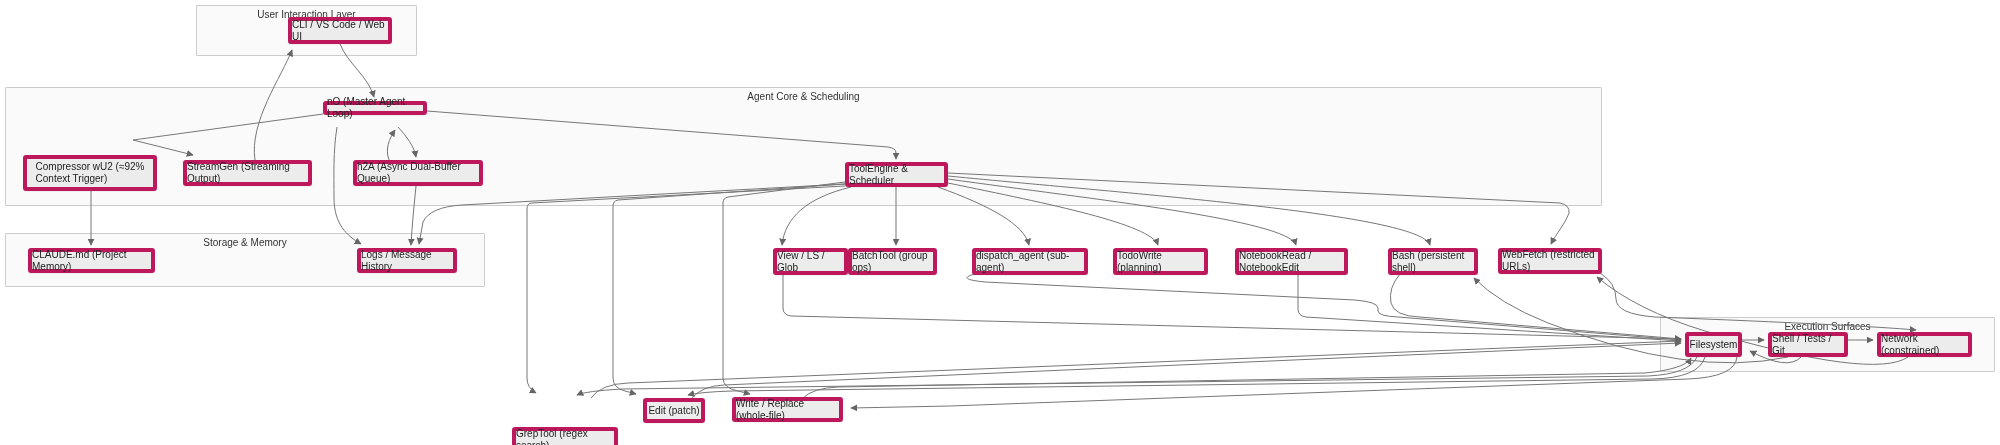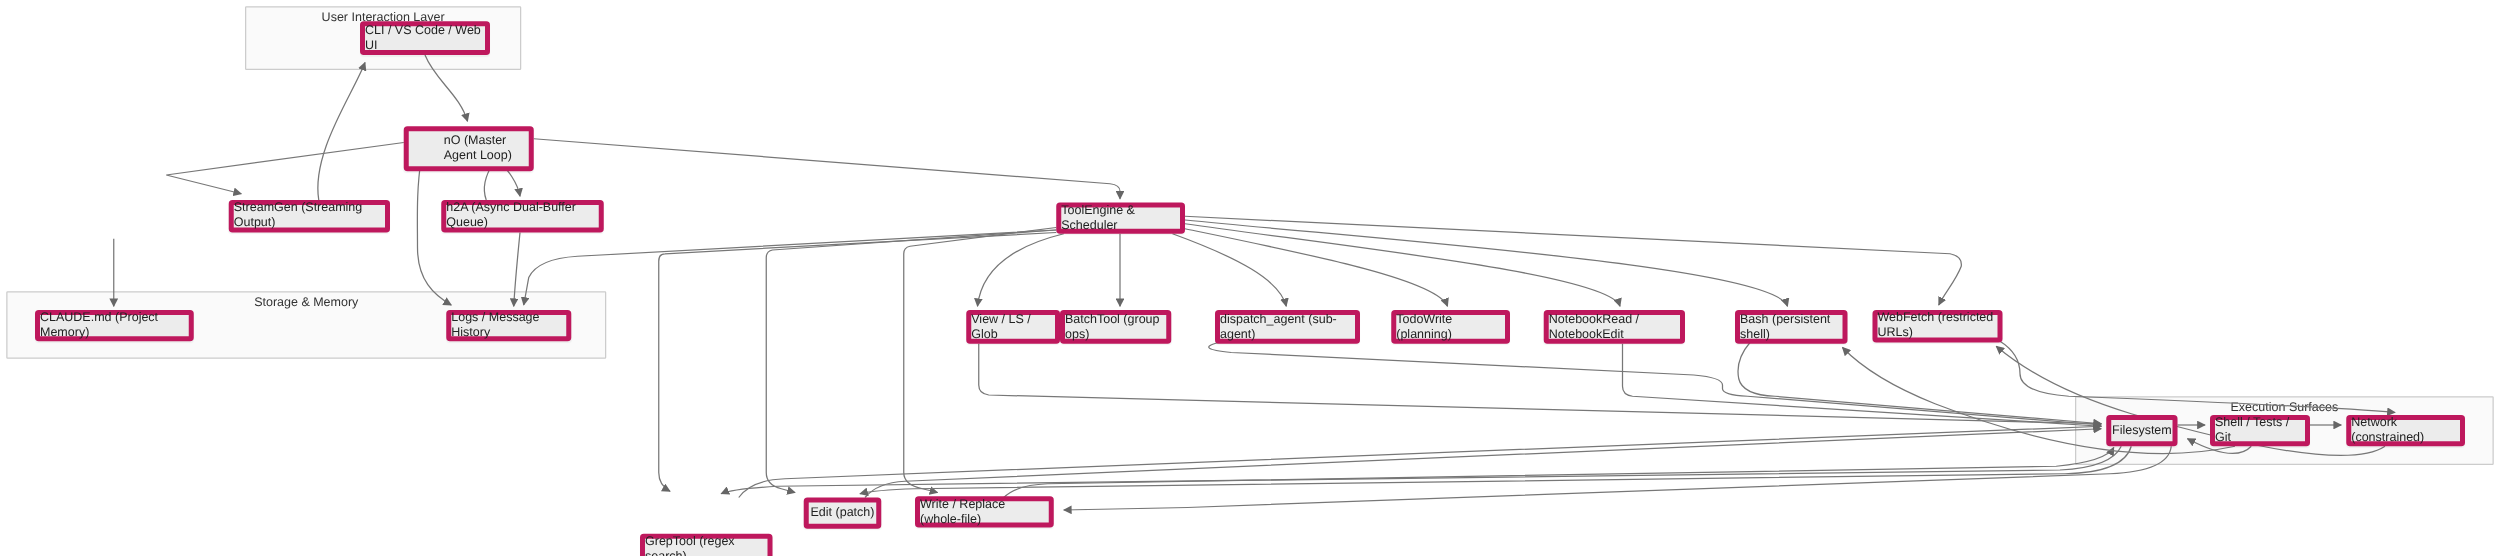--- a/index.html
+++ b/index.html
@@ -47,20 +47,23 @@
     z-index:4;
   }
 </style>
 </head>
 <body>
 
 <div id="canvas">
     <div class="container-box" style="left: 196px; top: 5px; width: 221px; height: 51px;">
       <div class="container-label">User Interaction Layer</div>
     </div>
+    <div class="container-box" style="left: 5px; top: 87px; width: 1597px; height: 119px;">
+      <div class="container-label">Agent Core &amp; Scheduling</div>
+    </div>
     <div class="container-box" style="left: 5px; top: 233px; width: 480px; height: 54px;">
       <div class="container-label">Storage &amp; Memory</div>
     </div>
     <div class="container-box" style="left: 1660px; top: 317px; width: 335px; height: 55px;">
       <div class="container-label">Execution Surfaces</div>
     </div>
     <svg id="edges" width="2000" height="445">
       <defs>
         <marker id="arrow" viewBox="0 0 10 10" refX="9" refY="5" markerWidth="7" markerHeight="7" orient="auto">
           <path d="M0,0 L10,5 L0,10 z" fill="#666666"></path>
@@ -98,21 +101,23 @@
       <path d="M1705,357 Q1699,378 1652,379 L732,391 Q700,392 688,395" fill="none" stroke="#777777" stroke-width="1" marker-end="url(#arrow)"></path>
       <path d="M1737,357 Q1735,377 1688,379 L950,406 L851,408" fill="none" stroke="#777777" stroke-width="1" marker-end="url(#arrow)"></path>
       <path d="M1742,340 L1764,340" fill="none" stroke="#777777" stroke-width="1" marker-end="url(#arrow)"></path>
       <path d="M1801,357 Q1788,371 1750,351" fill="none" stroke="#777777" stroke-width="1" marker-end="url(#arrow)"></path>
       <path d="M1848,340 L1873,340" fill="none" stroke="#777777" stroke-width="1" marker-end="url(#arrow)"></path>
       <path d="M1788,357 Q1690,378 1548,323 Q1498,303 1474,278" fill="none" stroke="#777777" stroke-width="1" marker-end="url(#arrow)"></path>
       <path d="M1600,273 Q1616,283 1616,299 Q1616,314 1655,317 Q1860,325 1916,330" fill="none" stroke="#777777" stroke-width="1" marker-end="url(#arrow)"></path>
       <path d="M1908,357 Q1874,380 1705,331 Q1636,310 1597,277" fill="none" stroke="#777777" stroke-width="1" marker-end="url(#arrow)"></path>
     </svg>
     <div class="node-box" style="left: 288px; top: 17px; width: 104px; height: 27px;">CLI / VS Code / Web UI</div>
-    <div class="node-box" style="left: 323px; top: 101px; width: 104px; height: 36px; padding-left: 28px;">nO (Master Agent Loop)</div>
+    <div class="node-box" style="left: 323px; top: 101px; width: 104px; height: 14px;">nO (Master Agent Loop)</div>
+    <div class="node-box" style="left: 23px; top: 155px; width: 134px; height: 36px;">Compressor wU2 (≈92%
+Context Trigger)</div>
     <div class="node-box" style="left: 183px; top: 160px; width: 129px; height: 26px;">StreamGen (Streaming Output)</div>
     <div class="node-box" style="left: 353px; top: 160px; width: 130px; height: 26px;">h2A (Async Dual-Buffer Queue)</div>
     <div class="node-box" style="left: 845px; top: 162px; width: 103px; height: 25px;">ToolEngine &amp; Scheduler</div>
     <div class="node-box" style="left: 28px; top: 248px; width: 127px; height: 25px;">CLAUDE.md (Project Memory)</div>
     <div class="node-box" style="left: 357px; top: 248px; width: 100px; height: 25px;">Logs / Message History</div>
     <div class="node-box" style="left: 745px; top: 248px; width: 75px; height: 27px; margin-left: 28px;">View / LS / Glob</div>
     <div class="node-box" style="left: 848px; top: 248px; width: 89px; height: 27px;">BatchTool (group ops)</div>
     <div class="node-box" style="left: 972px; top: 248px; width: 116px; height: 27px;">dispatch_agent (sub-agent)</div>
     <div class="node-box" style="left: 1113px; top: 248px; width: 95px; height: 27px;">TodoWrite (planning)</div>
     <div class="node-box" style="left: 1235px; top: 248px; width: 113px; height: 27px;">NotebookRead / NotebookEdit</div>

